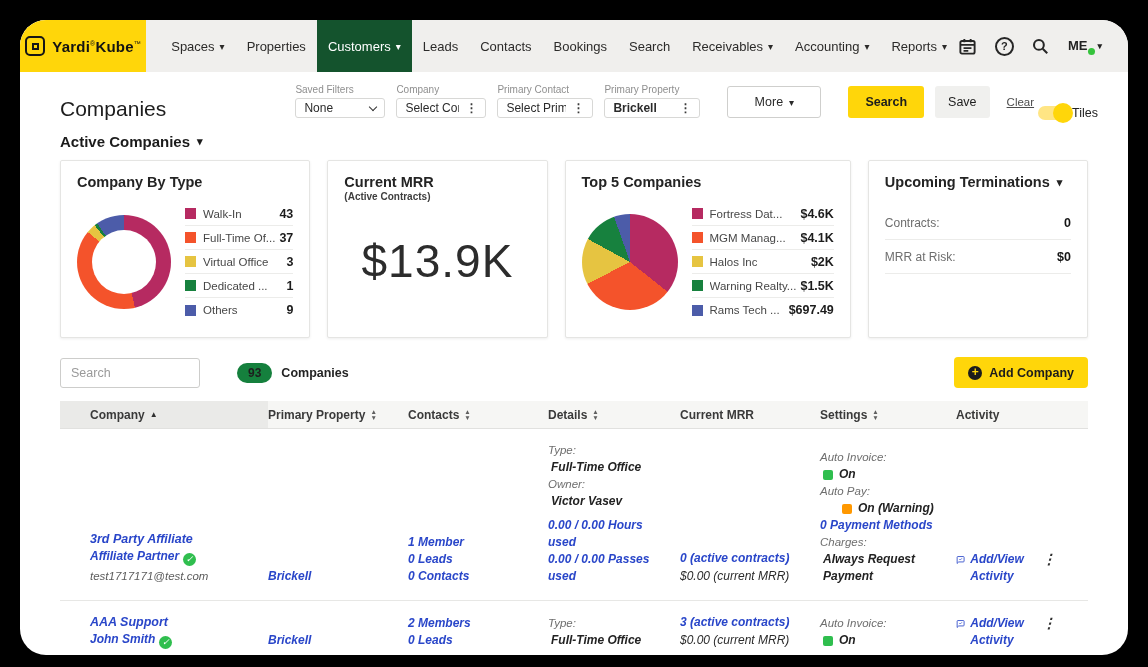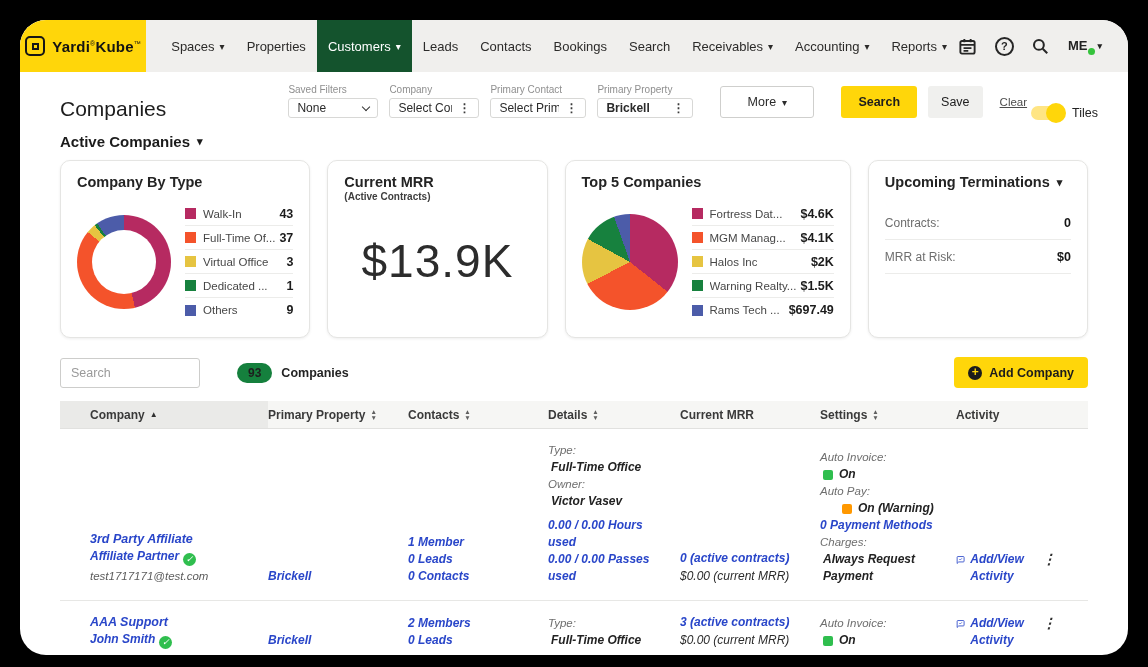--- a/index.html
+++ b/index.html
@@ -36,32 +36,32 @@
   .f-val.bold { font-weight: 700; }
   .chev { width: 6px; height: 6px; border-right: 1.6px solid #333; border-bottom: 1.6px solid #333; transform: rotate(45deg); margin-left: auto; margin-top: -3px; flex: none; }
   .dots-ico { margin-left: auto; padding-left: 6px; }
   .dots-ico::after { content: '\22EE'; font-size: 12px; font-weight: 700; color: #3a3a3a; }
   .more-btn { width: 94px; height: 32px; border: 1px solid #cfcfcd; border-radius: 3px; background: #fff; display: flex; align-items: center; justify-content: center; font-size: 12.5px; color: #2b2b2b; cursor: pointer; margin-left: 16px; }
   .more-btn::after { content: '▾'; font-size: 10px; margin-left: 6px; }
   .btn { height: 32px; border: none; border-radius: 3px; font-size: 12.5px; font-weight: 700; color: #1d1d1d; cursor: pointer; font-family: inherit; }
   .btn-search { background: #ffd60a; padding: 0 17px; margin-left: 16px; }
   .btn-save { background: #f0f0ee; padding: 0 13px; font-weight: 400; }
   .clear-lnk { font-size: 11.5px; color: #4c4c4c; text-decoration: underline; margin: 0 4px 10px 6px; cursor: pointer; }
-  .tiles-toggle { margin-left: auto; display: flex; align-items: center; gap: 9px; margin-top: 22px; padding-right: 12px; }
+  .tiles-toggle { margin-left: auto; display: flex; align-items: center; gap: 2px; margin-top: 22px; padding-right: 12px; }
   .toggle { width: 32px; height: 14px; border-radius: 8px; background: #ffe584; position: relative; cursor: pointer; }
   .toggle .knob { position: absolute; right: -3px; top: -3px; width: 20px; height: 20px; border-radius: 50%; background: #ffd60a; }
   .tiles-lbl { font-size: 12.5px; color: #222; }
 
   
   .section-head { padding: 4px 40px 6px; font-size: 15px; font-weight: 700; color: #1b1b1b; display: flex; align-items: center; cursor: pointer; width: fit-content; }
   .section-head::after { content: '▾'; font-size: 11px; margin-left: 7px; }
 
   
   .cards { display: flex; gap: 17px; padding: 4px 40px 0; }
-  .card { flex: 1; height: 178px; background: #fff; border: 1px solid #e5e5e3; border-radius: 10px; box-shadow: 0 1px 3px rgba(0,0,0,.07); padding: 13px 16px; }
+  .card { flex: 1; height: 178px; background: #fff; border: 1px solid #e5e5e3; border-radius: 2px; box-shadow: 0 1px 3px rgba(0,0,0,.07); padding: 13px 16px; }
   .card-title { font-size: 14.5px; font-weight: 600; color: #242424; }
   .chart-wrap { display: flex; align-items: center; gap: 14px; margin-top: 12px; }
   .donut { width: 94px; height: 94px; border-radius: 50%; position: relative; flex: none; }
   .donut::after { content: ''; position: absolute; inset: 15px; background: #fff; border-radius: 50%; }
   .pie { width: 96px; height: 96px; border-radius: 50%; flex: none; }
   .legend { flex: 1; }
   .lg-row { display: flex; align-items: center; height: 24px; border-bottom: 1px solid #ececea; font-size: 11.5px; color: #474747; }
   .lg-row:last-child { border-bottom: none; }
   .lg-sw { width: 11px; height: 11px; margin-right: 7px; flex: none; }
   .lg-lbl { white-space: nowrap; overflow: hidden; }

